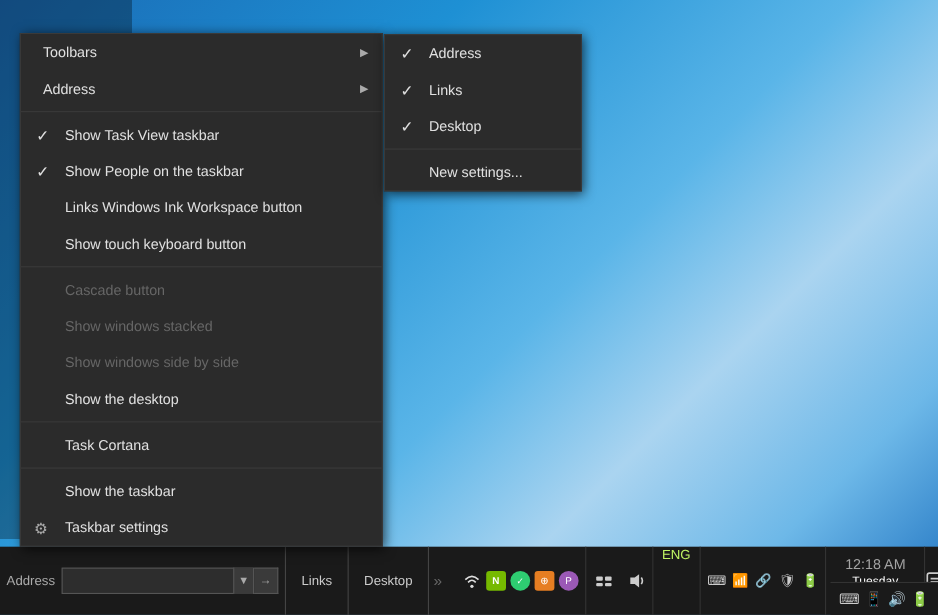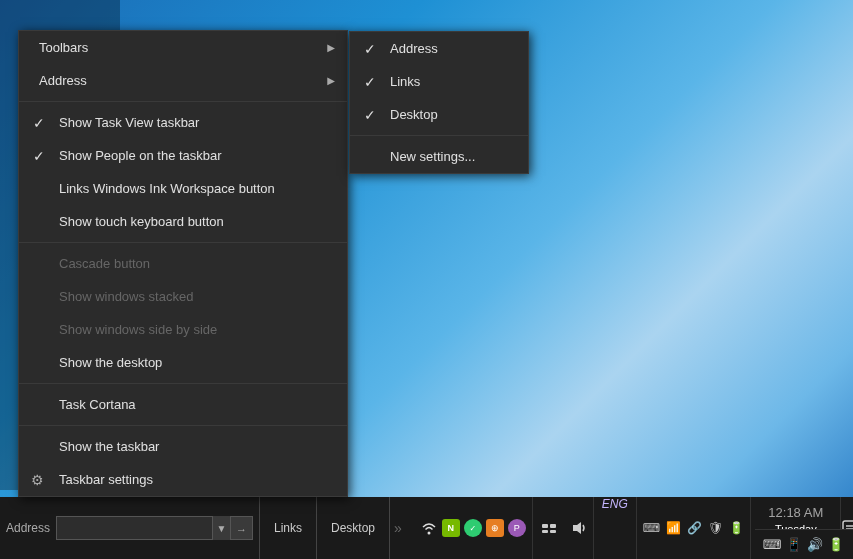--- a/index.html
+++ b/index.html
@@ -283,26 +283,25 @@
       font-size: 14px;
     }
 
     .submenu-divider {
       height: 1px;
       background: #3a3a3a;
       margin: 4px 0;
     }
 
     .lang-indicator {
-      color: #c4b5fd;
+      color: #bef264;
       font-size: 12px;
       padding: 0 8px;
       border-left: 1px solid #333;
       border-right: 1px solid #333;
-      font-style: italic;
     }
   </style>
 </head>
 <body>
 
 <div class="desktop-bg"></div>
 <div class="desktop-dark"></div>
 
 <div class="context-menu">
 

